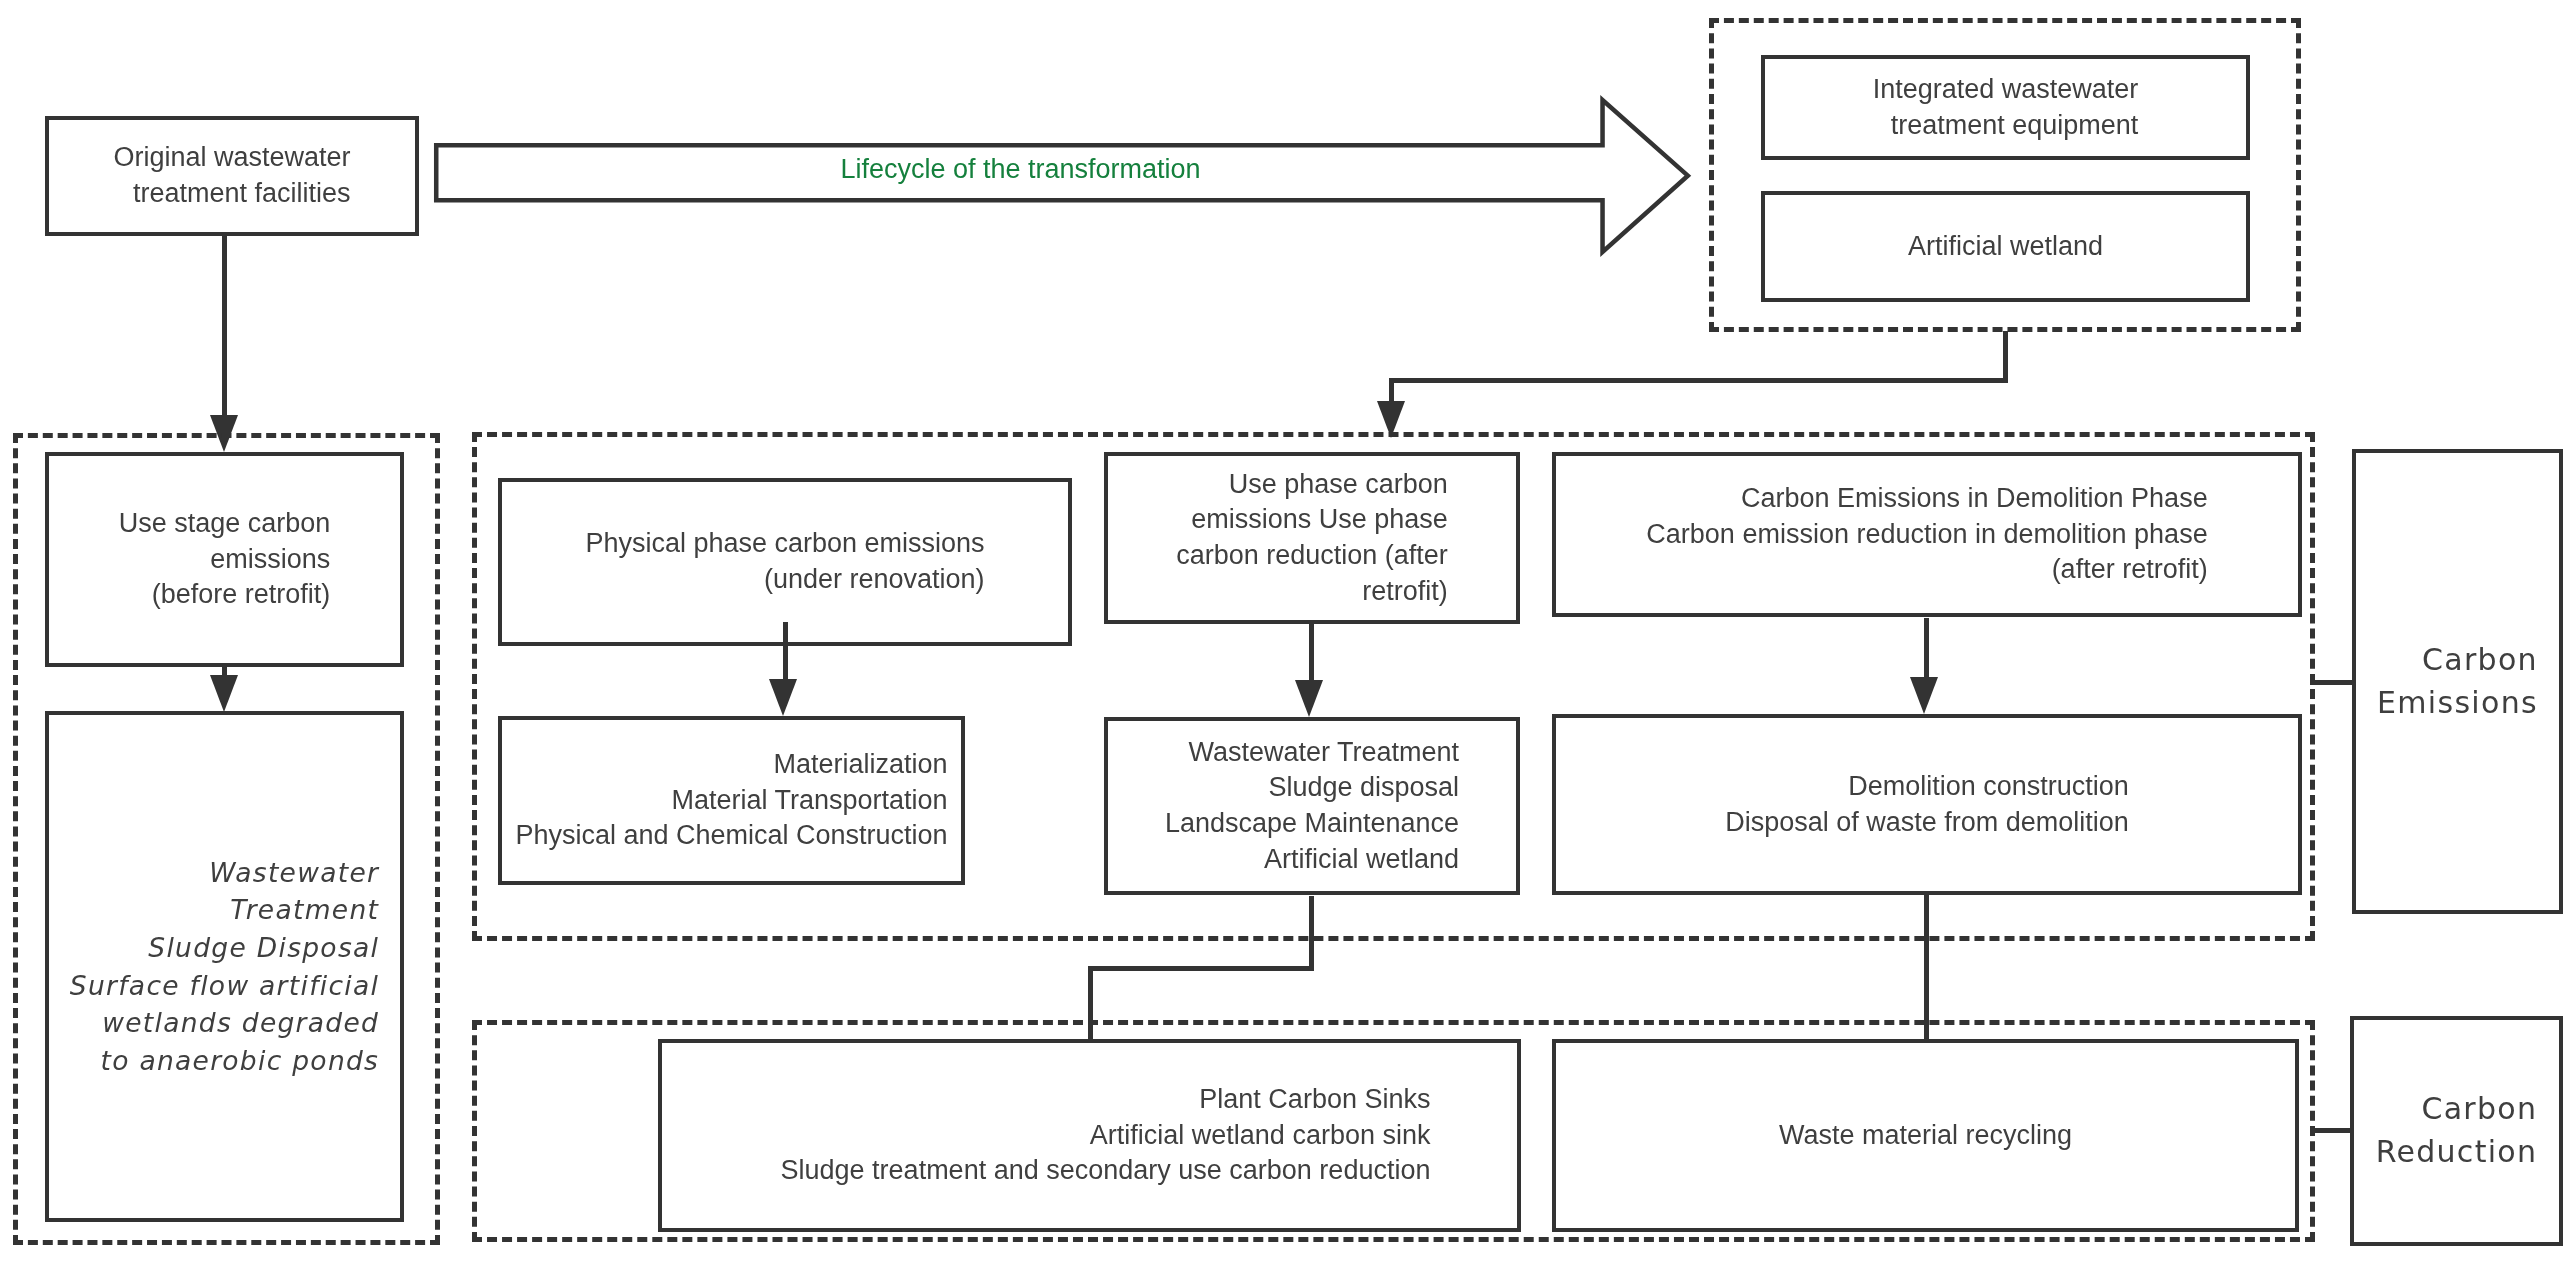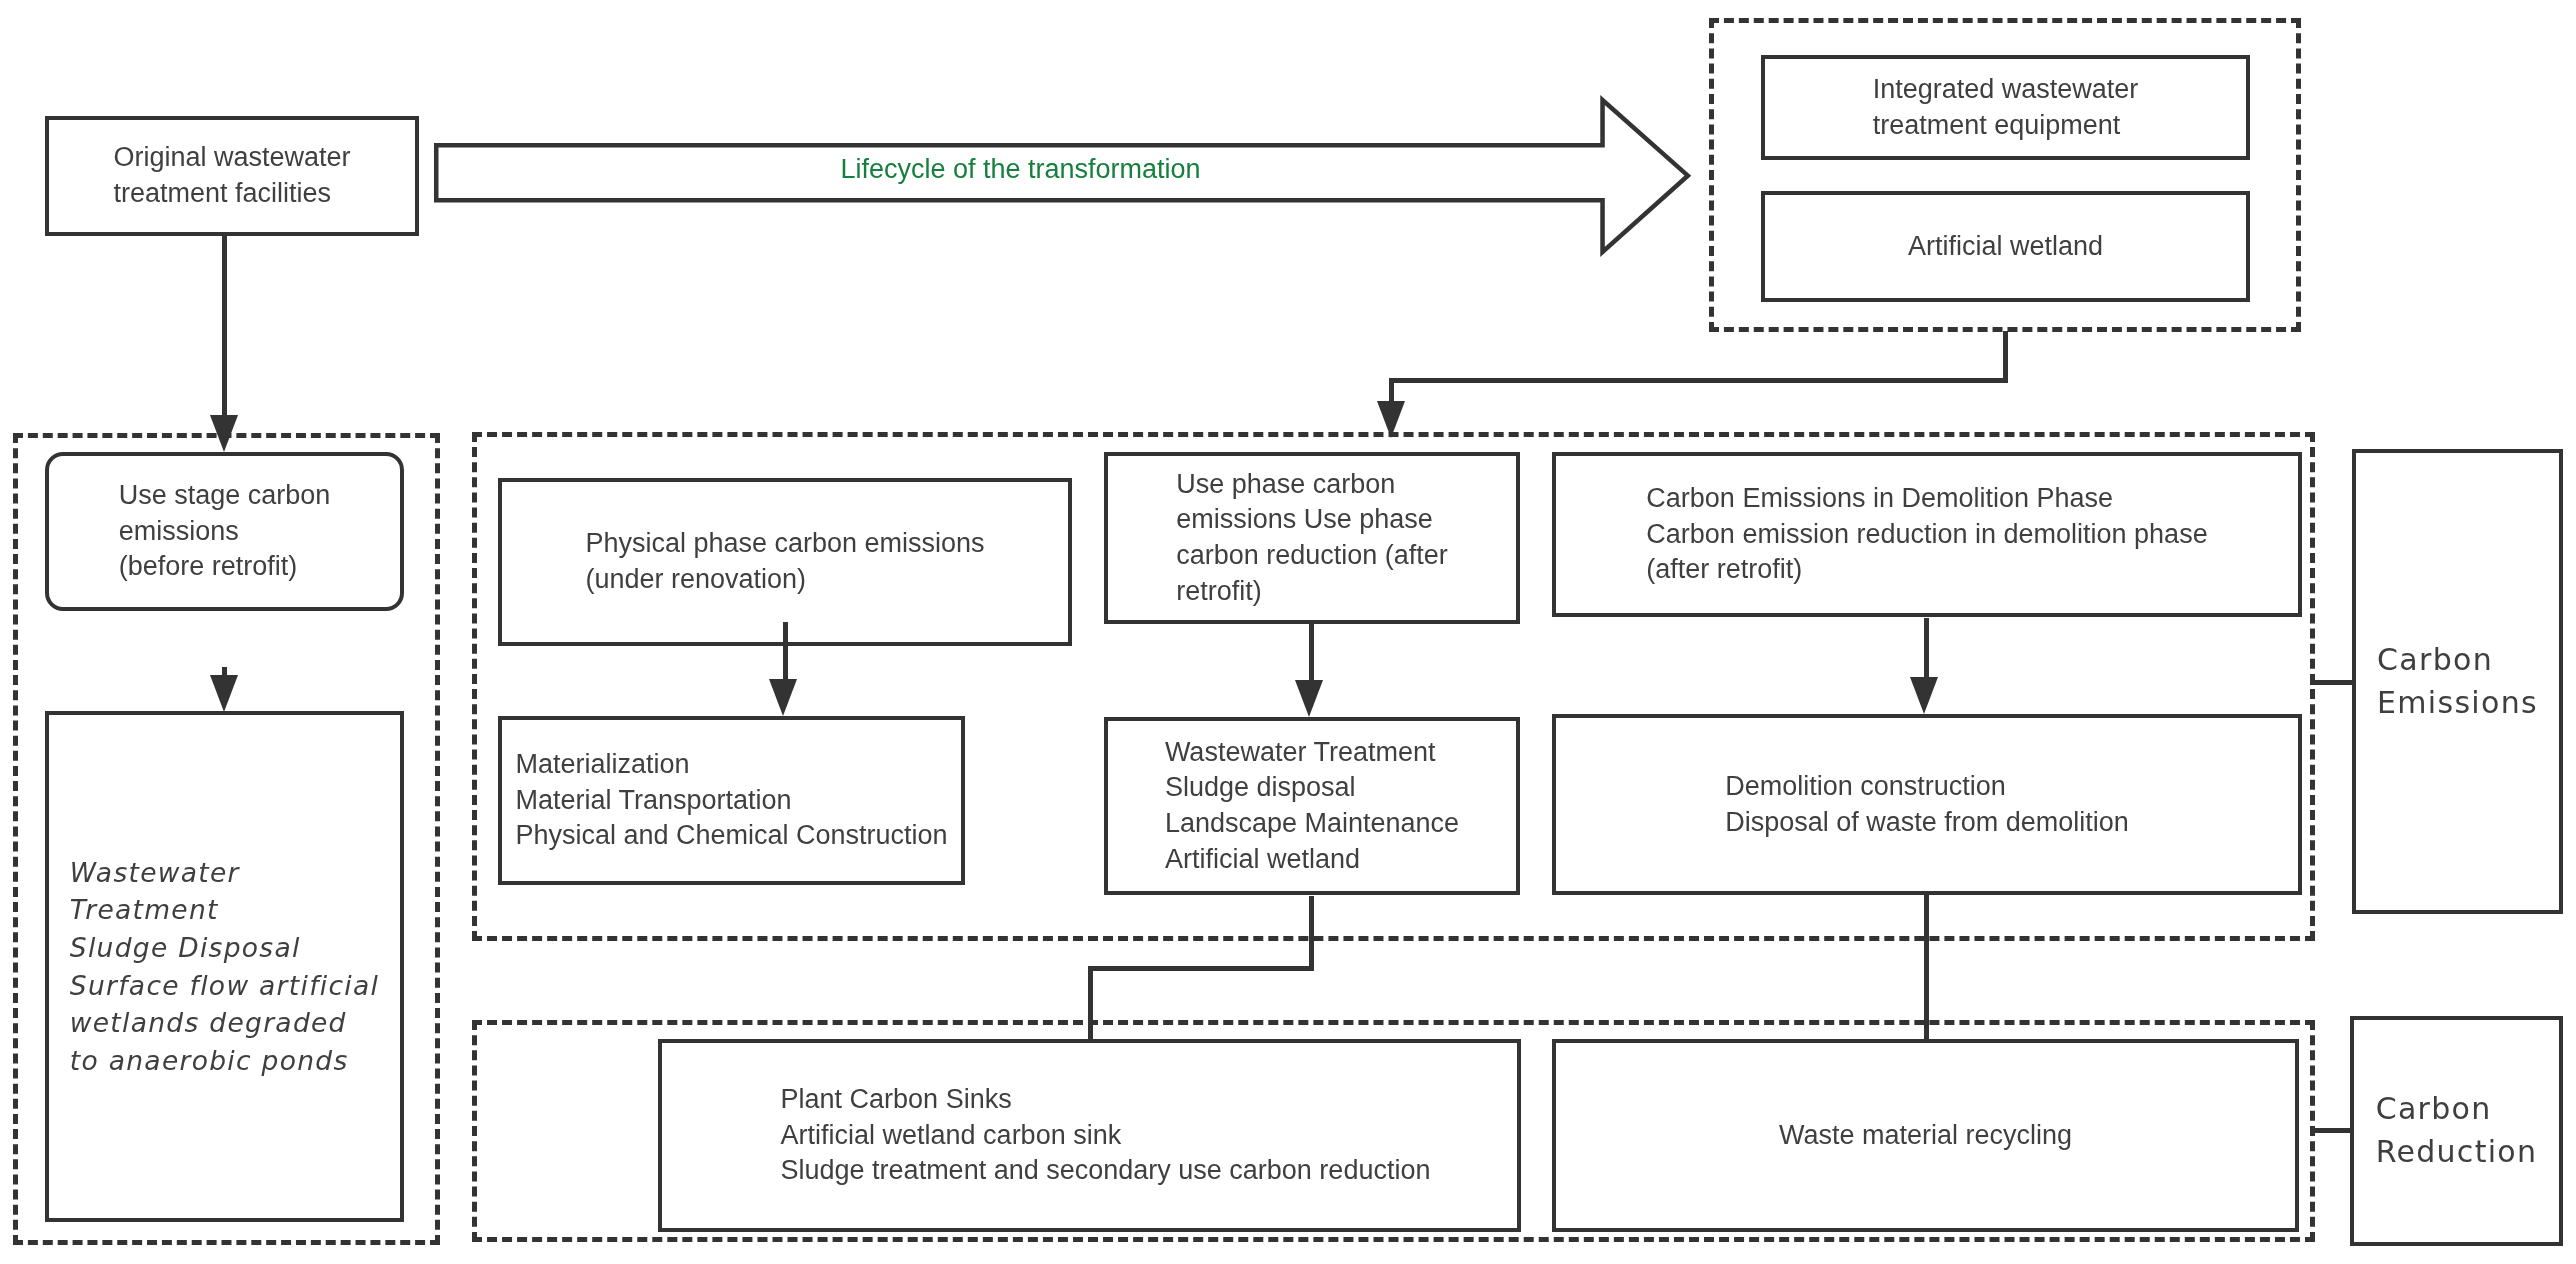--- a/index.html
+++ b/index.html
@@ -9,21 +9,21 @@
     background:#ffffff;
     font-family:"Liberation Sans", sans-serif;
     color:#3f3f3f;
   }
   .node{
     position:absolute;
     box-sizing:border-box;
     border:4.5px solid #333333;
     background:#ffffff;
     display:flex;align-items:center;justify-content:center;
-    text-align:left;
+    text-align:right;
     font-size:27px;line-height:1.32;
     white-space:pre-line;
     color:#3f3f3f;
   }
   .wide-font{
     font-family:"DejaVu Sans", sans-serif;
     letter-spacing:1.3px;
     line-height:1.42;
     font-size:26.5px;
   }
@@ -79,21 +79,21 @@
   <div class="node" style="left:1761px;top:191px;width:489px;height:111px;">
     <span>Artificial wetland</span>
   </div>
 
   <div class="line" style="left:2003px;top:331px;width:4.5px;height:52px;"></div>
   <div class="line" style="left:1389px;top:378px;width:618px;height:4.5px;"></div>
   <div class="line" style="left:1389px;top:378px;width:4.5px;height:39px;"></div>
   <div class="arrowhead" style="left:1377px;top:401px;"></div>
 
   <div class="group" style="left:13px;top:433px;width:427px;height:812px;"></div>
-  <div class="node" style="left:45px;top:452px;width:359px;height:159px;border-radius:18px;">
+  <div class="node" style="left:45px;top:452px;width:359px;height:215px;">
     <span>Use stage carbon
 emissions
 (before retrofit)</span>
   </div>
   <div class="line" style="left:222px;top:667px;width:4.5px;height:13px;"></div>
   <div class="arrowhead" style="left:210px;top:675px;"></div>
   <div class="node wide-font" style="left:45px;top:711px;width:359px;height:511px;font-style:italic;">
     <span>Wastewater
 Treatment
 Sludge Disposal

